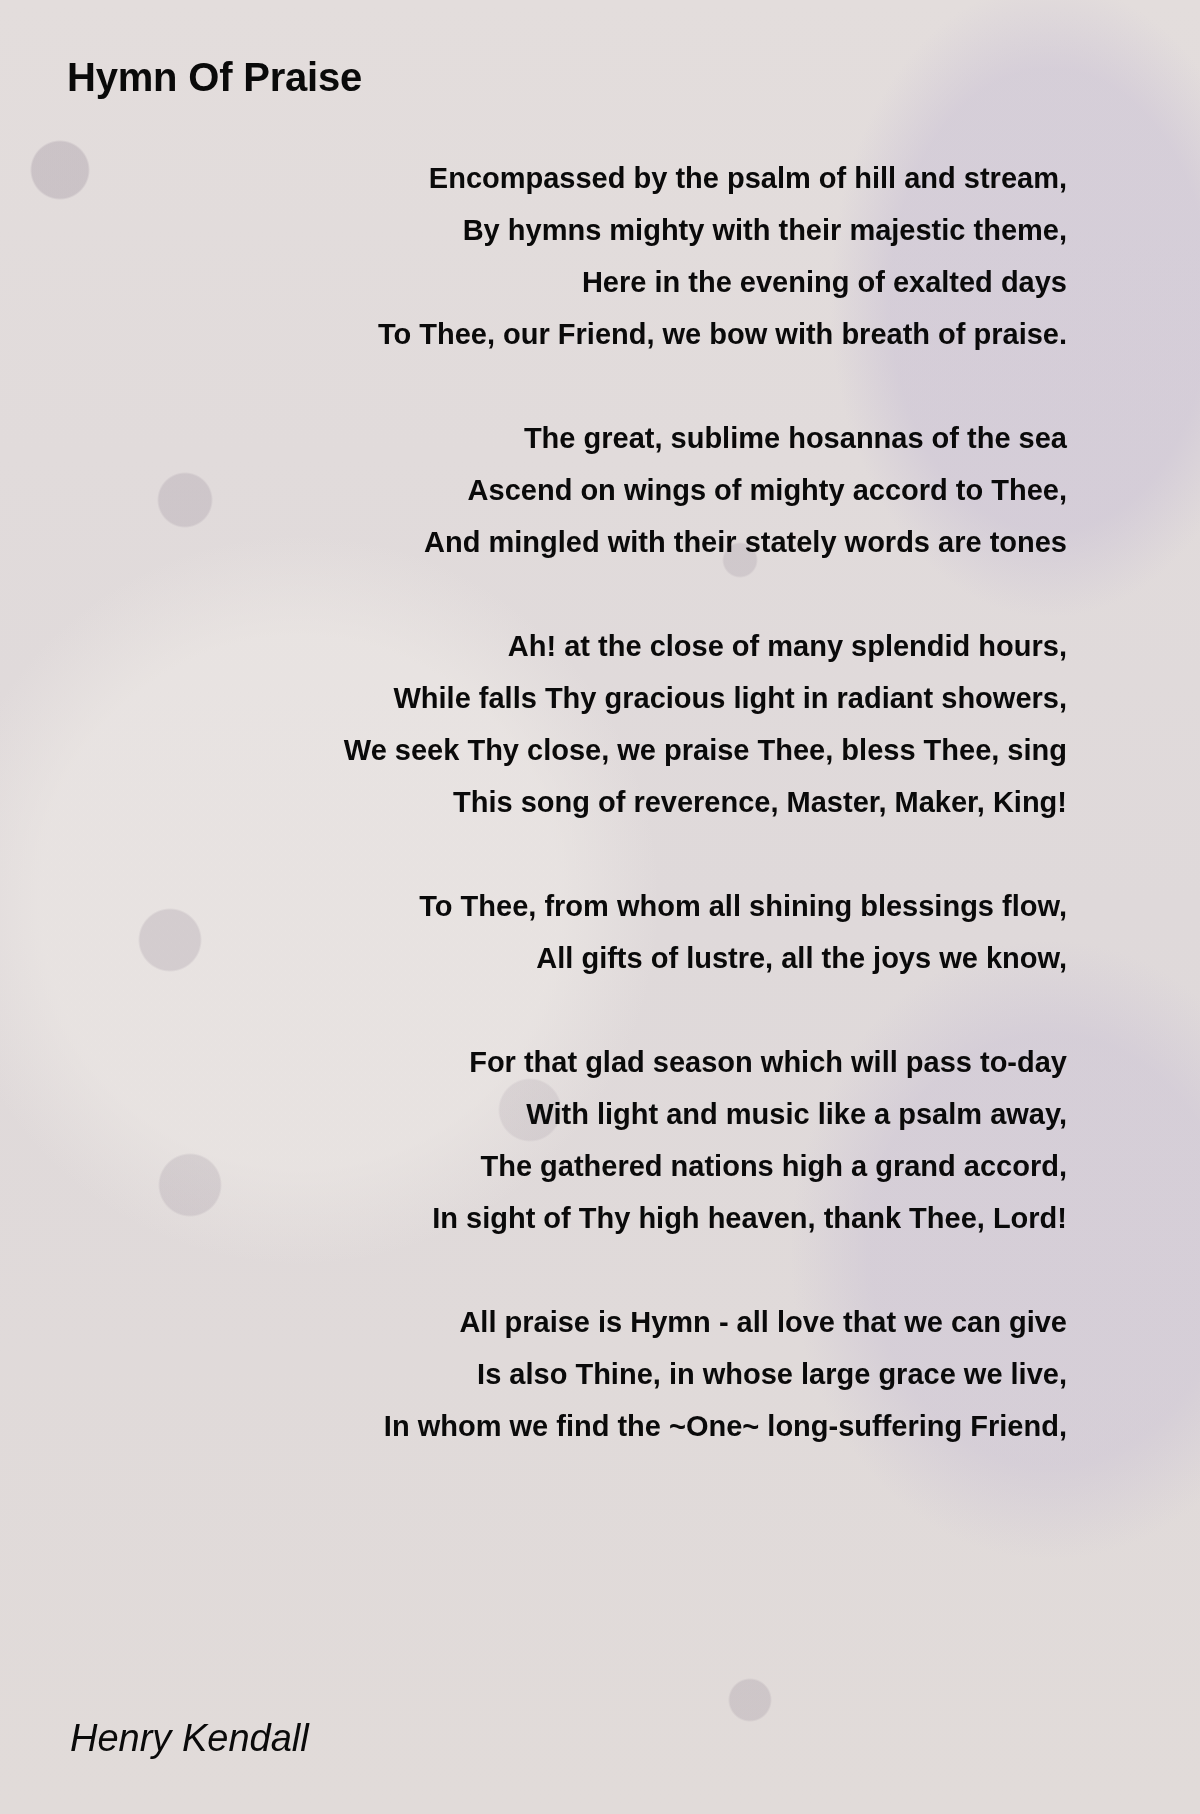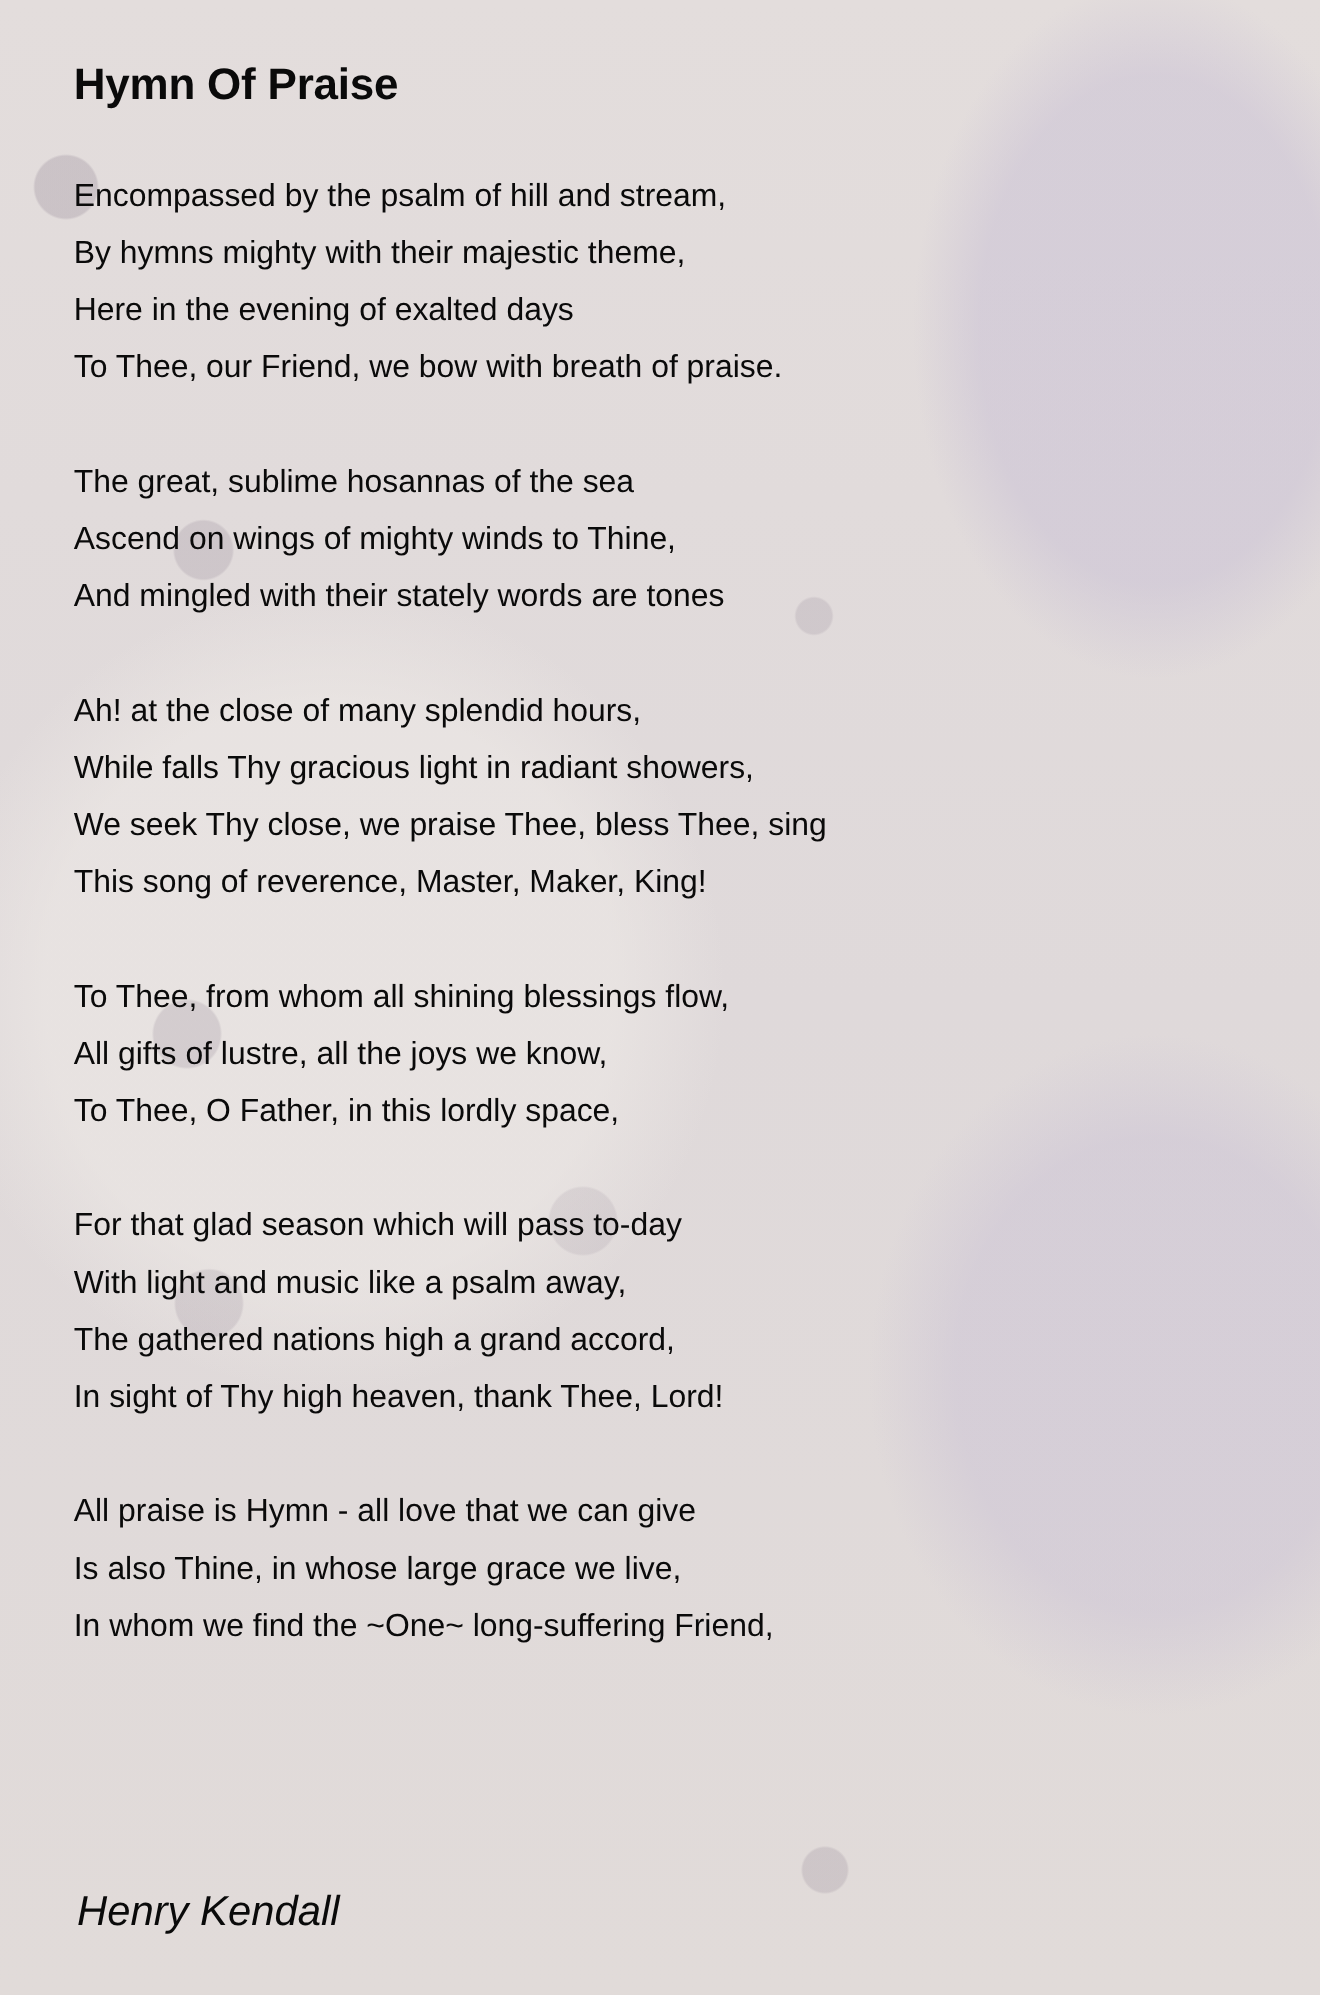--- a/index.html
+++ b/index.html
@@ -49,24 +49,25 @@
       left: 67px;
       top: 152px;
       width: 1000px;
     }
     .stanza {
       margin: 0 0 52px 0;
     }
     .line {
       display: block;
       font-size: 29px;
-      font-weight: normal;
+      font-weight: bold;
       line-height: 52px;
       height: 52px;
       white-space: nowrap;
+      text-align: right;
     }
     .poem-author {
       position: absolute;
       left: 70px;
       top: 1712px;
       margin: 0;
       font-size: 38px;
       font-style: italic;
       font-weight: normal;
       line-height: 52px;
@@ -80,33 +81,32 @@
 
   <div class="poem-body">
     <div class="stanza">
       <span class="line">Encompassed by the psalm of hill and stream,</span>
       <span class="line">By hymns mighty with their majestic theme,</span>
       <span class="line">Here in the evening of exalted days</span>
       <span class="line">To Thee, our Friend, we bow with breath of praise.</span>
     </div>
     <div class="stanza">
       <span class="line">The great, sublime hosannas of the sea</span>
-      <span class="line">Ascend on wings of mighty winds to Thine,</span>
+      <span class="line">Ascend on wings of mighty accord to Thee,</span>
       <span class="line">And mingled with their stately words are tones</span>
     </div>
     <div class="stanza">
       <span class="line">Ah! at the close of many splendid hours,</span>
       <span class="line">While falls Thy gracious light in radiant showers,</span>
       <span class="line">We seek Thy close, we praise Thee, bless Thee, sing</span>
       <span class="line">This song of reverence, Master, Maker, King!</span>
     </div>
     <div class="stanza">
       <span class="line">To Thee, from whom all shining blessings flow,</span>
       <span class="line">All gifts of lustre, all the joys we know,</span>
-      <span class="line">To Thee, O Father, in this lordly space,</span>
     </div>
     <div class="stanza">
       <span class="line">For that glad season which will pass to-day</span>
       <span class="line">With light and music like a psalm away,</span>
       <span class="line">The gathered nations high a grand accord,</span>
       <span class="line">In sight of Thy high heaven, thank Thee, Lord!</span>
     </div>
     <div class="stanza">
       <span class="line">All praise is Hymn - all love that we can give</span>
       <span class="line">Is also Thine, in whose large grace we live,</span>

